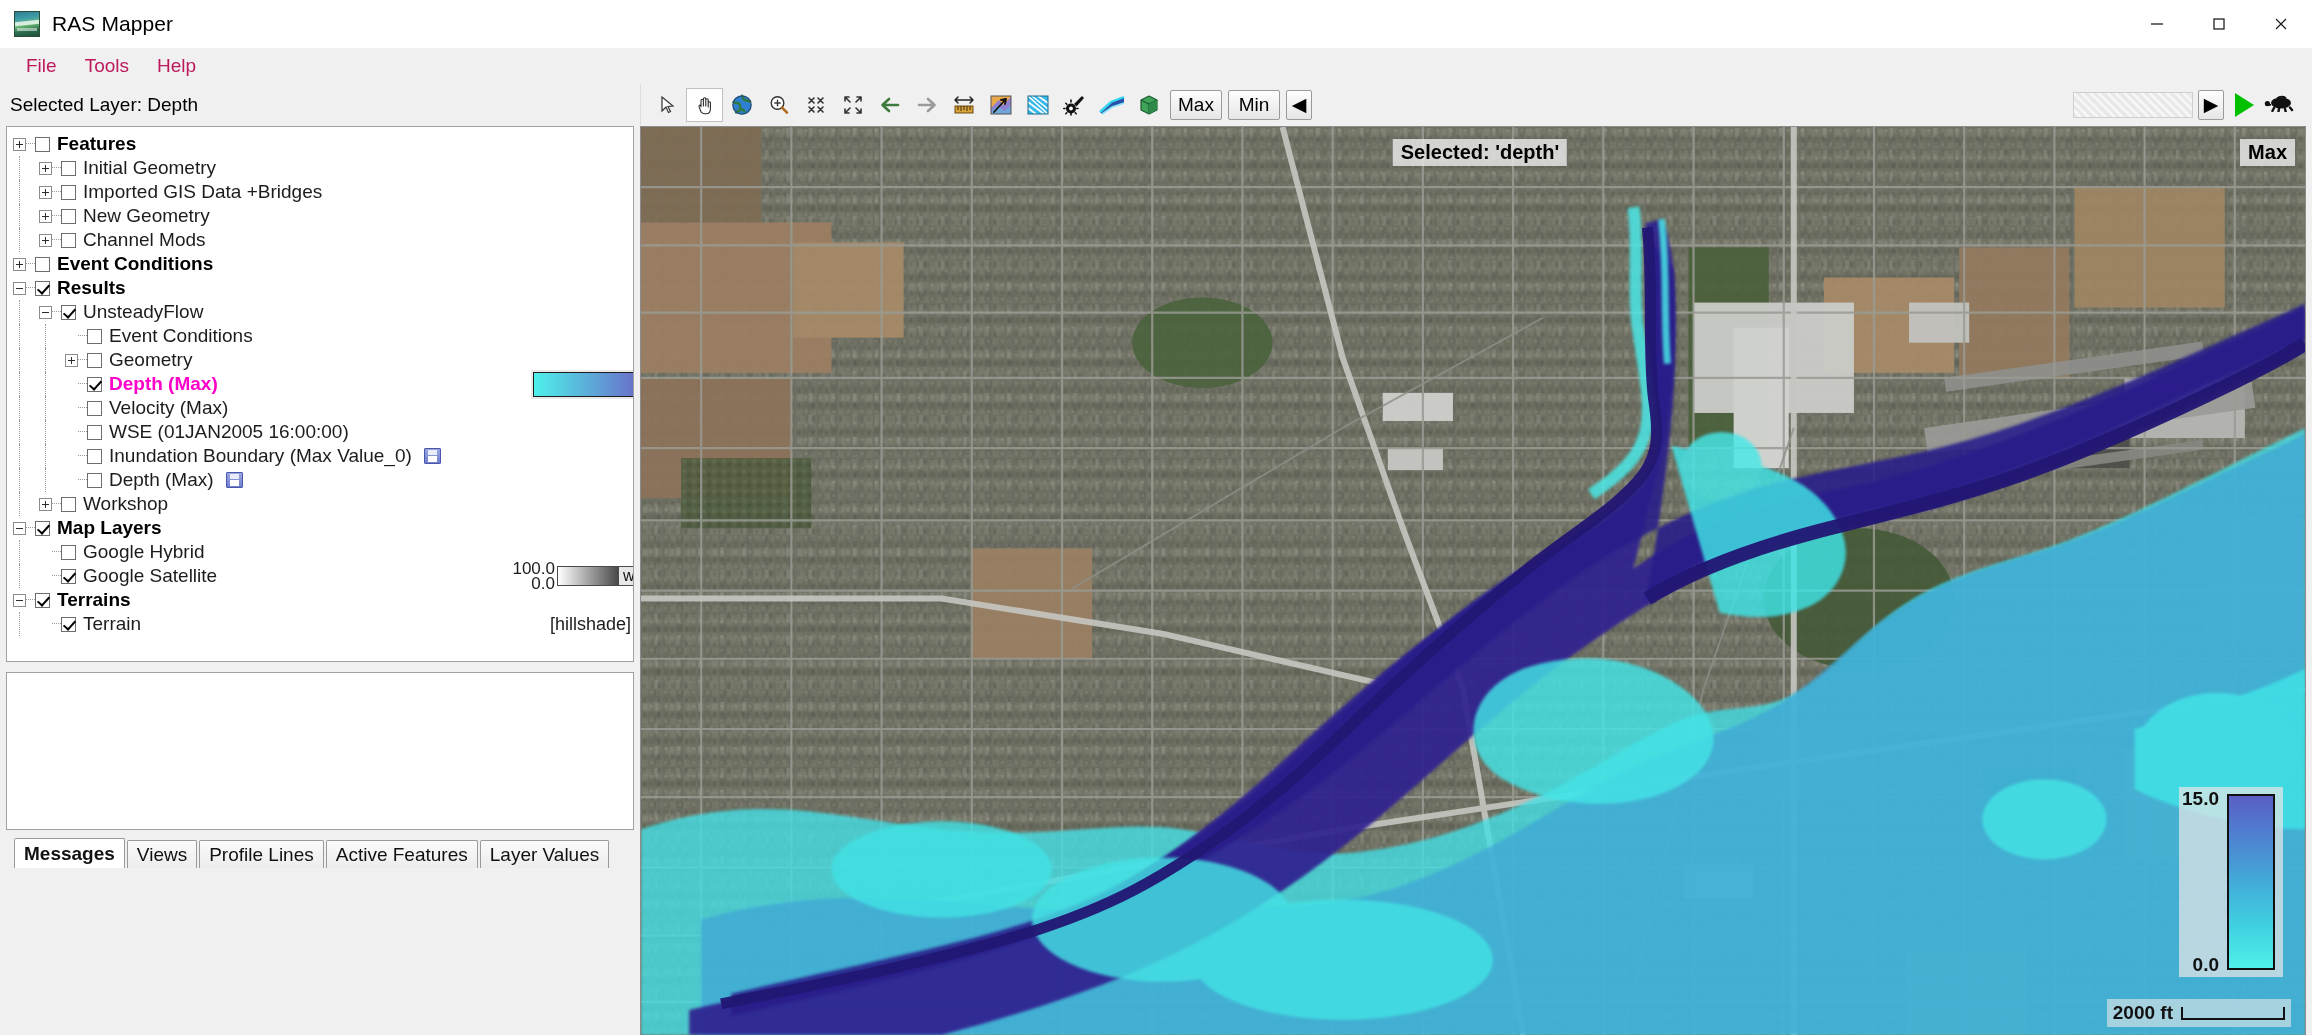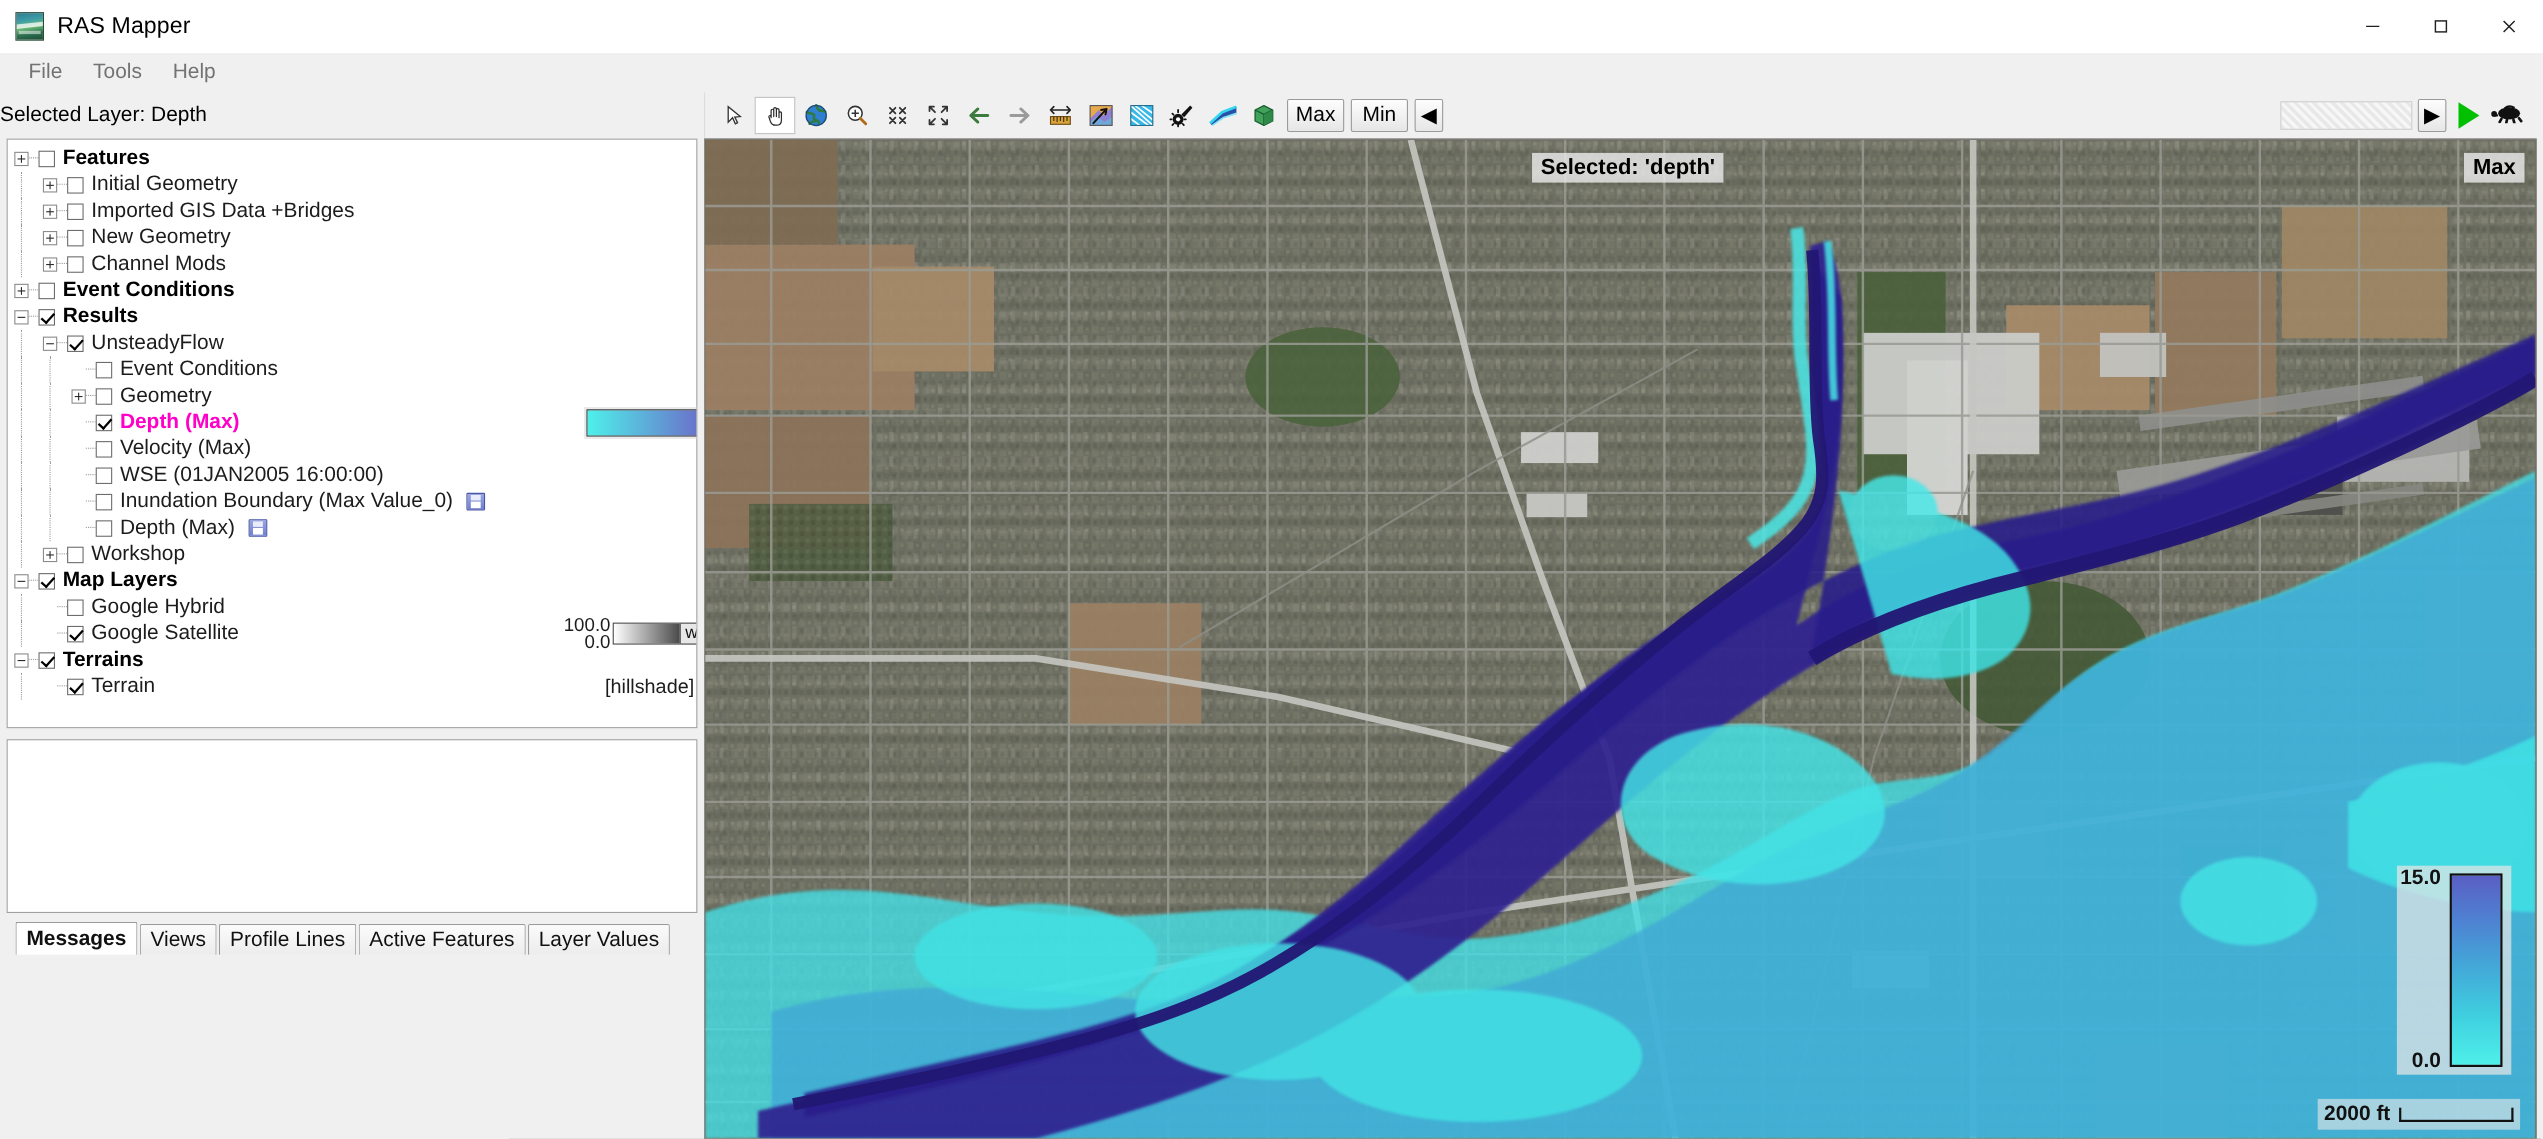--- a/index.html
+++ b/index.html
@@ -49,32 +49,33 @@
   .menubar {
     height: 36px;
     background: #f0f0f0;
     display: flex; align-items: center;
     padding-left: 12px;
     border-bottom: 1px solid #f0f0f0;
   }
   .menu-item {
     padding: 4px 14px;
     font-size: 19px;
-    color: #737373;
+    color: #be185d;
   }
 
   
   .subbar {
     height: 41px;
     background: #f0f0f0;
     display: flex; align-items: stretch;
   }
   .sel-layer {
     width: 640px;
     display: flex; align-items: center;
+    padding-left: 10px;
     font-size: 19px;
     color: #000;
     background: #f0f0f0;
   }
   .toolbar {
     flex: 1;
     display: flex; align-items: center;
     gap: 0px;
     background: #f0f0f0;
     border-left: 1px solid #dcdcdc;

